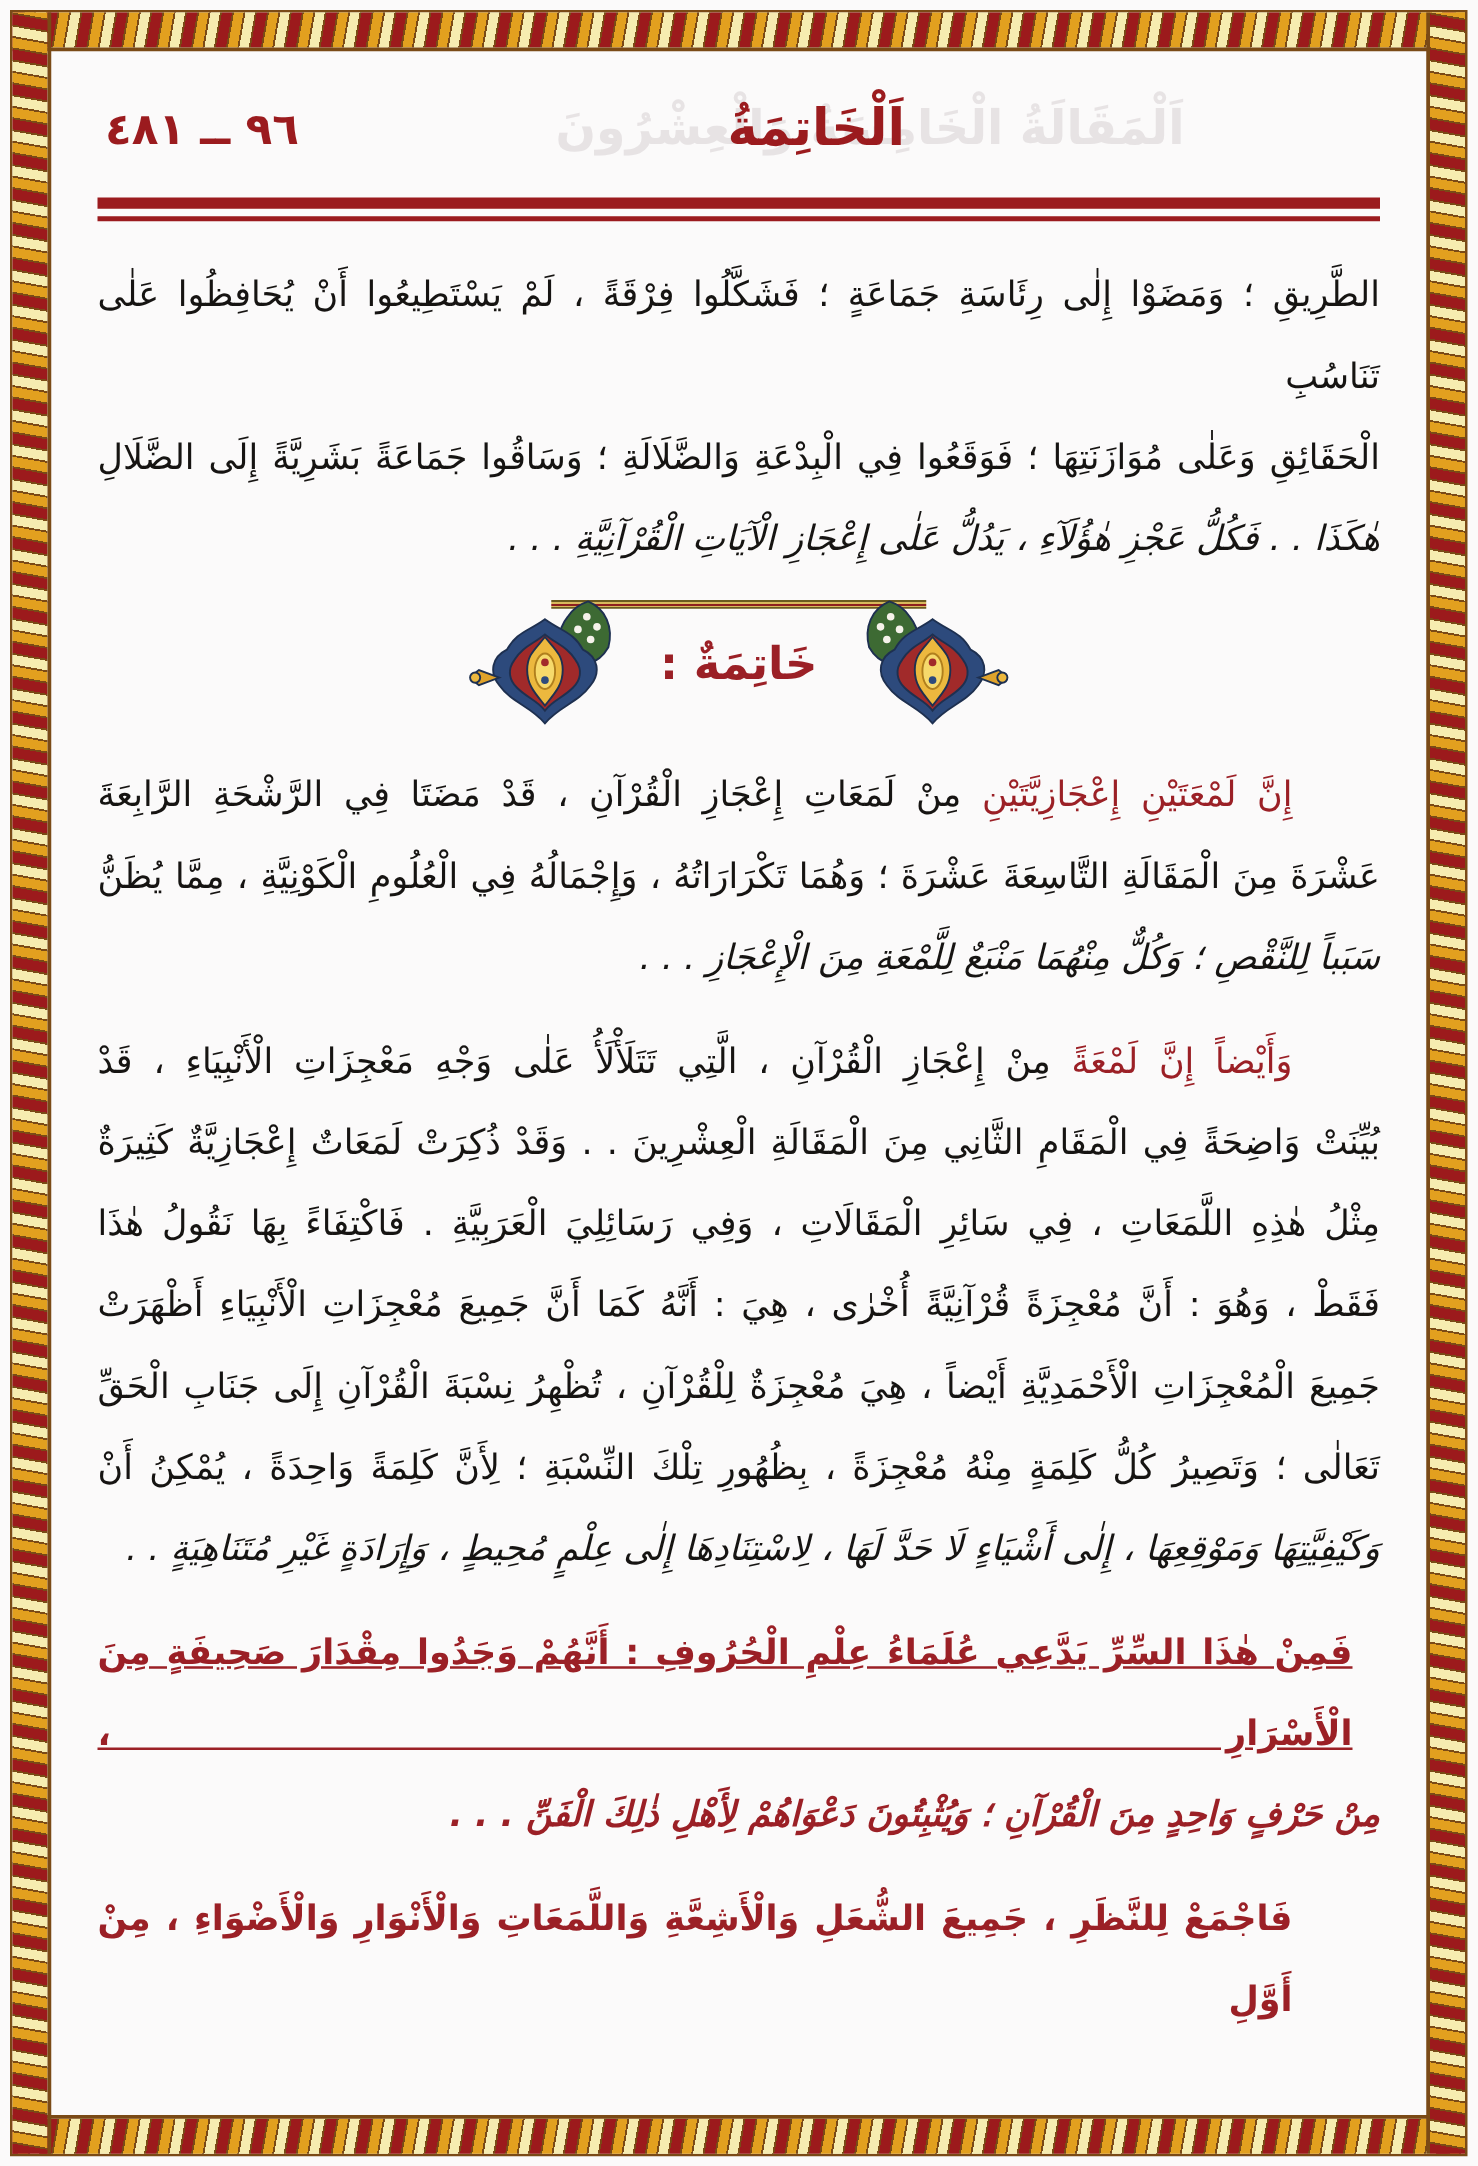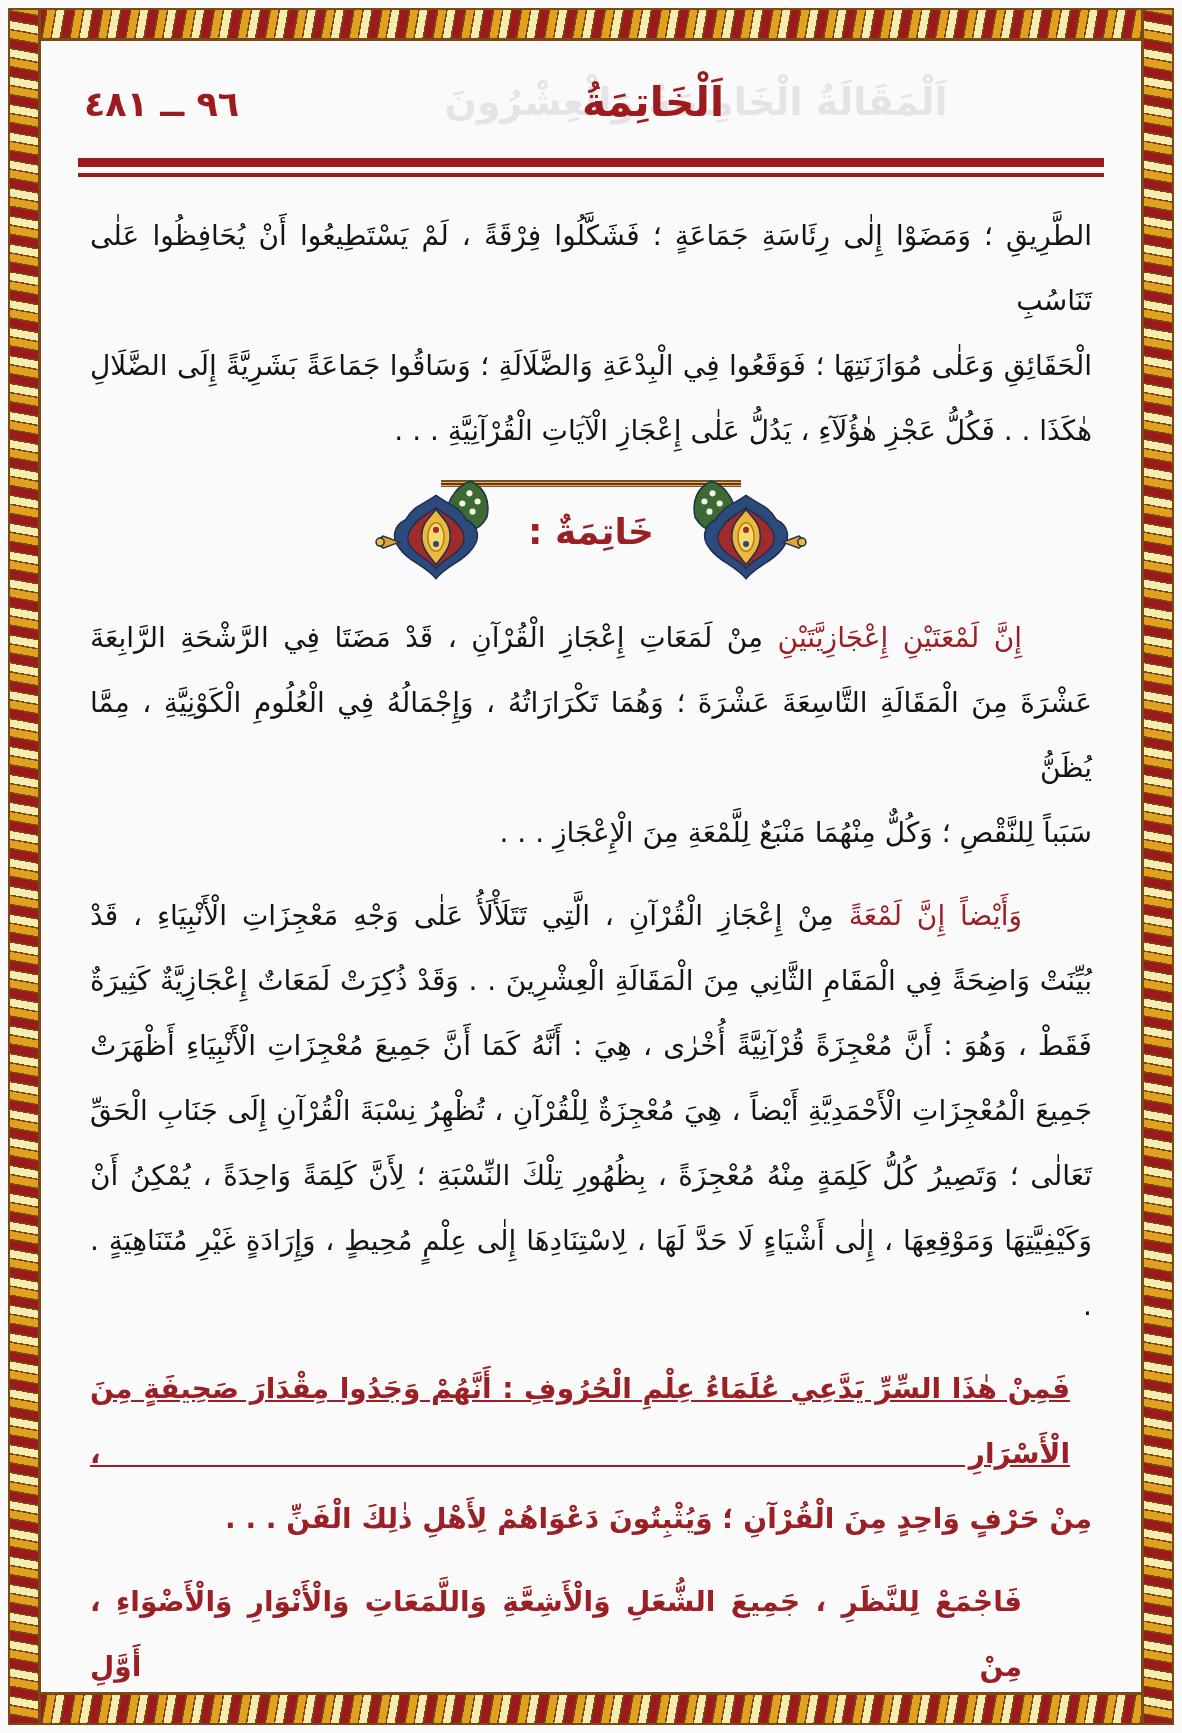--- a/index.html
+++ b/index.html
@@ -50,27 +50,27 @@
   .page-title{
     position:absolute;left:50%;top:8px;transform:translateX(calc(-50% + 62px));
     color:#9b1b1e;font-size:41px;font-weight:bold;white-space:nowrap;
   }
   .rules{
     margin-top:14px;height:6px;
     border-top:9px solid #9b1b1e;border-bottom:4px solid #9b1b1e;
   }
   
   .textblock{margin-top:26px;color:#161412;}
-  .para{margin:12px;}
+  .para{margin:0;}
   .line{
     font-size:28px;line-height:65px;
     text-align:justify;text-align-last:justify;
     white-space:normal;
   }
-  .line.last{text-align-last:start;}
+  .line.last{text-align-last:start;font-style:italic;}
   .line .lead{color:#9b2026;font-weight:normal;}
   .indent{padding-right:70px;}
   .indent-sm{padding-right:22px;text-decoration:underline;}
   .para.red{color:#9b2026;font-weight:bold;}
   .para.gap{margin-top:18px;}
   
   .ornament{
     position:relative;width:436px;height:116px;margin:14px auto 10px auto;text-align:center;
   }
   .orn-bar{
@@ -158,20 +158,21 @@
 
     <div class="para">
       <div class="line indent"><span class="lead">إِنَّ لَمْعَتَيْنِ إِعْجَازِيَّتَيْنِ</span> <span>مِنْ لَمَعَاتِ إِعْجَازِ الْقُرْآنِ ، قَدْ مَضَتَا فِي الرَّشْحَةِ الرَّابِعَةَ</span></div>
       <div class="line">عَشْرَةَ مِنَ الْمَقَالَةِ التَّاسِعَةَ عَشْرَةَ ؛ وَهُمَا تَكْرَارَاتُهُ ، وَإِجْمَالُهُ فِي الْعُلُومِ الْكَوْنِيَّةِ ، مِمَّا يُظَنُّ</div>
       <div class="line last">سَبَباً لِلنَّقْصِ ؛ وَكُلٌّ مِنْهُمَا مَنْبَعٌ لِلَّمْعَةِ مِنَ الْإِعْجَازِ . . .</div>
     </div>
 
     <div class="para gap">
       <div class="line indent"><span class="lead">وَأَيْضاً إِنَّ لَمْعَةً</span> <span>مِنْ إِعْجَازِ الْقُرْآنِ ، الَّتِي تَتَلَأْلَأُ عَلٰى وَجْهِ مَعْجِزَاتِ الْأَنْبِيَاءِ ، قَدْ</span></div>
       <div class="line">بُيِّنَتْ وَاضِحَةً فِي الْمَقَامِ الثَّانِي مِنَ الْمَقَالَةِ الْعِشْرِينَ . . وَقَدْ ذُكِرَتْ لَمَعَاتٌ إِعْجَازِيَّةٌ كَثِيرَةٌ</div>
+      <div class="line">مِثْلُ هٰذِهِ اللَّمَعَاتِ ، فِي سَائِرِ الْمَقَالَاتِ ، وَفِي رَسَائِلِيَ الْعَرَبِيَّةِ . فَاكْتِفَاءً بِهَا نَقُولُ هٰذَا</div>
       <div class="line">فَقَطْ ، وَهُوَ : أَنَّ مُعْجِزَةً قُرْآنِيَّةً أُخْرٰى ، هِيَ : أَنَّهُ كَمَا أَنَّ جَمِيعَ مُعْجِزَاتِ الْأَنْبِيَاءِ أَظْهَرَتْ</div>
       <div class="line">جَمِيعَ الْمُعْجِزَاتِ الْأَحْمَدِيَّةِ أَيْضاً ، هِيَ مُعْجِزَةٌ لِلْقُرْآنِ ، تُظْهِرُ نِسْبَةَ الْقُرْآنِ إِلَى جَنَابِ الْحَقِّ</div>
       <div class="line">تَعَالٰى ؛ وَتَصِيرُ كُلُّ كَلِمَةٍ مِنْهُ مُعْجِزَةً ، بِظُهُورِ تِلْكَ النِّسْبَةِ ؛ لِأَنَّ كَلِمَةً وَاحِدَةً ، يُمْكِنُ أَنْ</div>
       <div class="line last">وَكَيْفِيَّتِهَا وَمَوْقِعِهَا ، إِلٰى أَشْيَاءٍ لَا حَدَّ لَهَا ، لِاسْتِنَادِهَا إِلٰى عِلْمٍ مُحِيطٍ ، وَإِرَادَةٍ غَيْرِ مُتَنَاهِيَةٍ . .</div>
     </div>
 
     <div class="para red gap">
       <div class="line indent-sm">فَمِنْ هٰذَا السِّرِّ يَدَّعِي عُلَمَاءُ عِلْمِ الْحُرُوفِ : أَنَّهُمْ وَجَدُوا مِقْدَارَ صَحِيفَةٍ مِنَ الْأَسْرَارِ ،</div>
       <div class="line last">مِنْ حَرْفٍ وَاحِدٍ مِنَ الْقُرْآنِ ؛ وَيُثْبِتُونَ دَعْوَاهُمْ لِأَهْلِ ذٰلِكَ الْفَنِّ . . .</div>
     </div>

